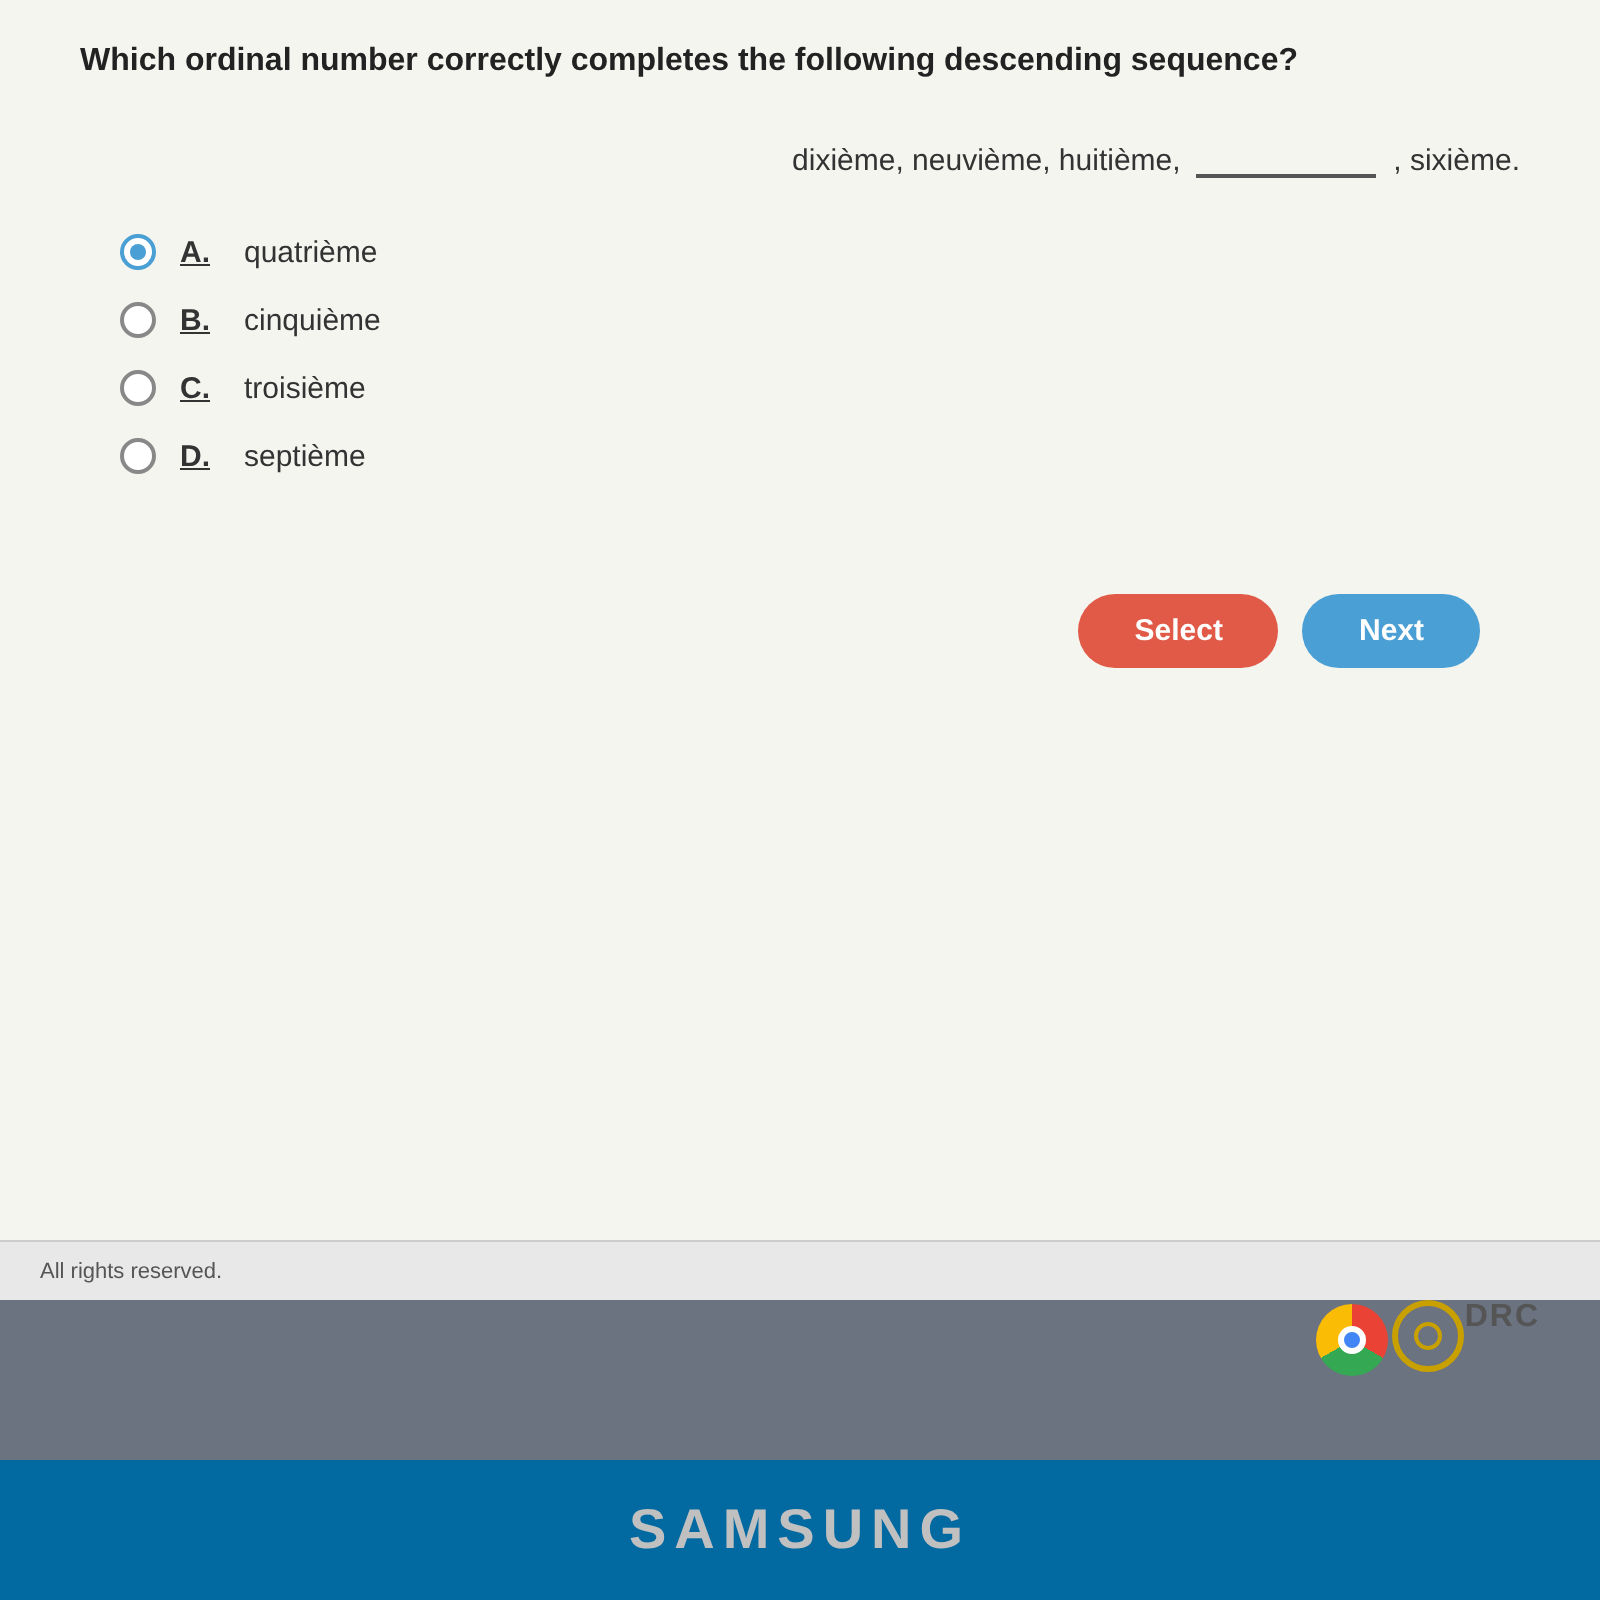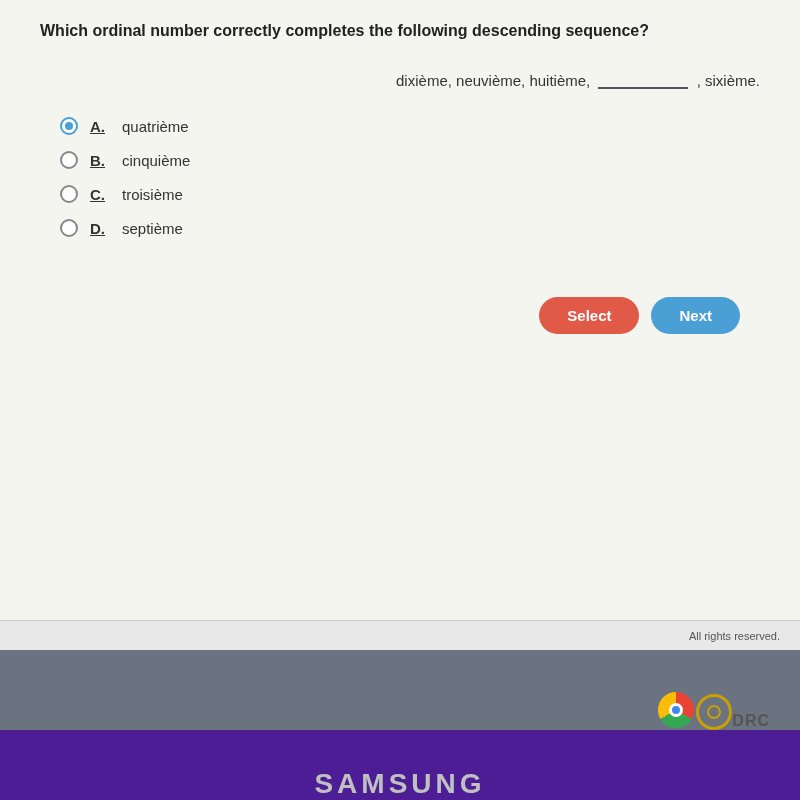--- a/index.html
+++ b/index.html
@@ -137,34 +137,33 @@
     }
 
     .footer-bar {
       background: #e8e8e8;
       width: 800px;
       height: 30px;
       display: flex;
       align-items: center;
       padding: 0 20px;
       border-top: 1px solid #ccc;
-      justify-content: flex-end;
     }
 
     .footer-text {
       font-size: 11px;
       color: #555;
     }
 
     .taskbar {
       background: #6b7280;
       width: 800px;
       height: 80px;
       display: flex;
-      align-items: flex-end;
+      align-items: flex-start;
       justify-content: flex-end;
       padding: 0 30px;
     }
 
     .taskbar-icon-chrome {
       width: 40px;
       height: 40px;
       border-radius: 50%;
       display: flex;
       align-items: center;
@@ -213,25 +212,25 @@
     }
 
     .drc-label {
       color: #555;
       font-size: 16px;
       font-weight: 700;
       letter-spacing: 1px;
     }
 
     .samsung-bar {
-      background: #4c1d95;
+      background: #0369a1;
       width: 800px;
       height: 70px;
       display: flex;
-      align-items: flex-end;
+      align-items: center;
       justify-content: center;
     }
 
     .samsung-text {
       font-size: 28px;
       font-weight: 700;
       color: #c0c0c0;
       letter-spacing: 4px;
     }
   </style>

